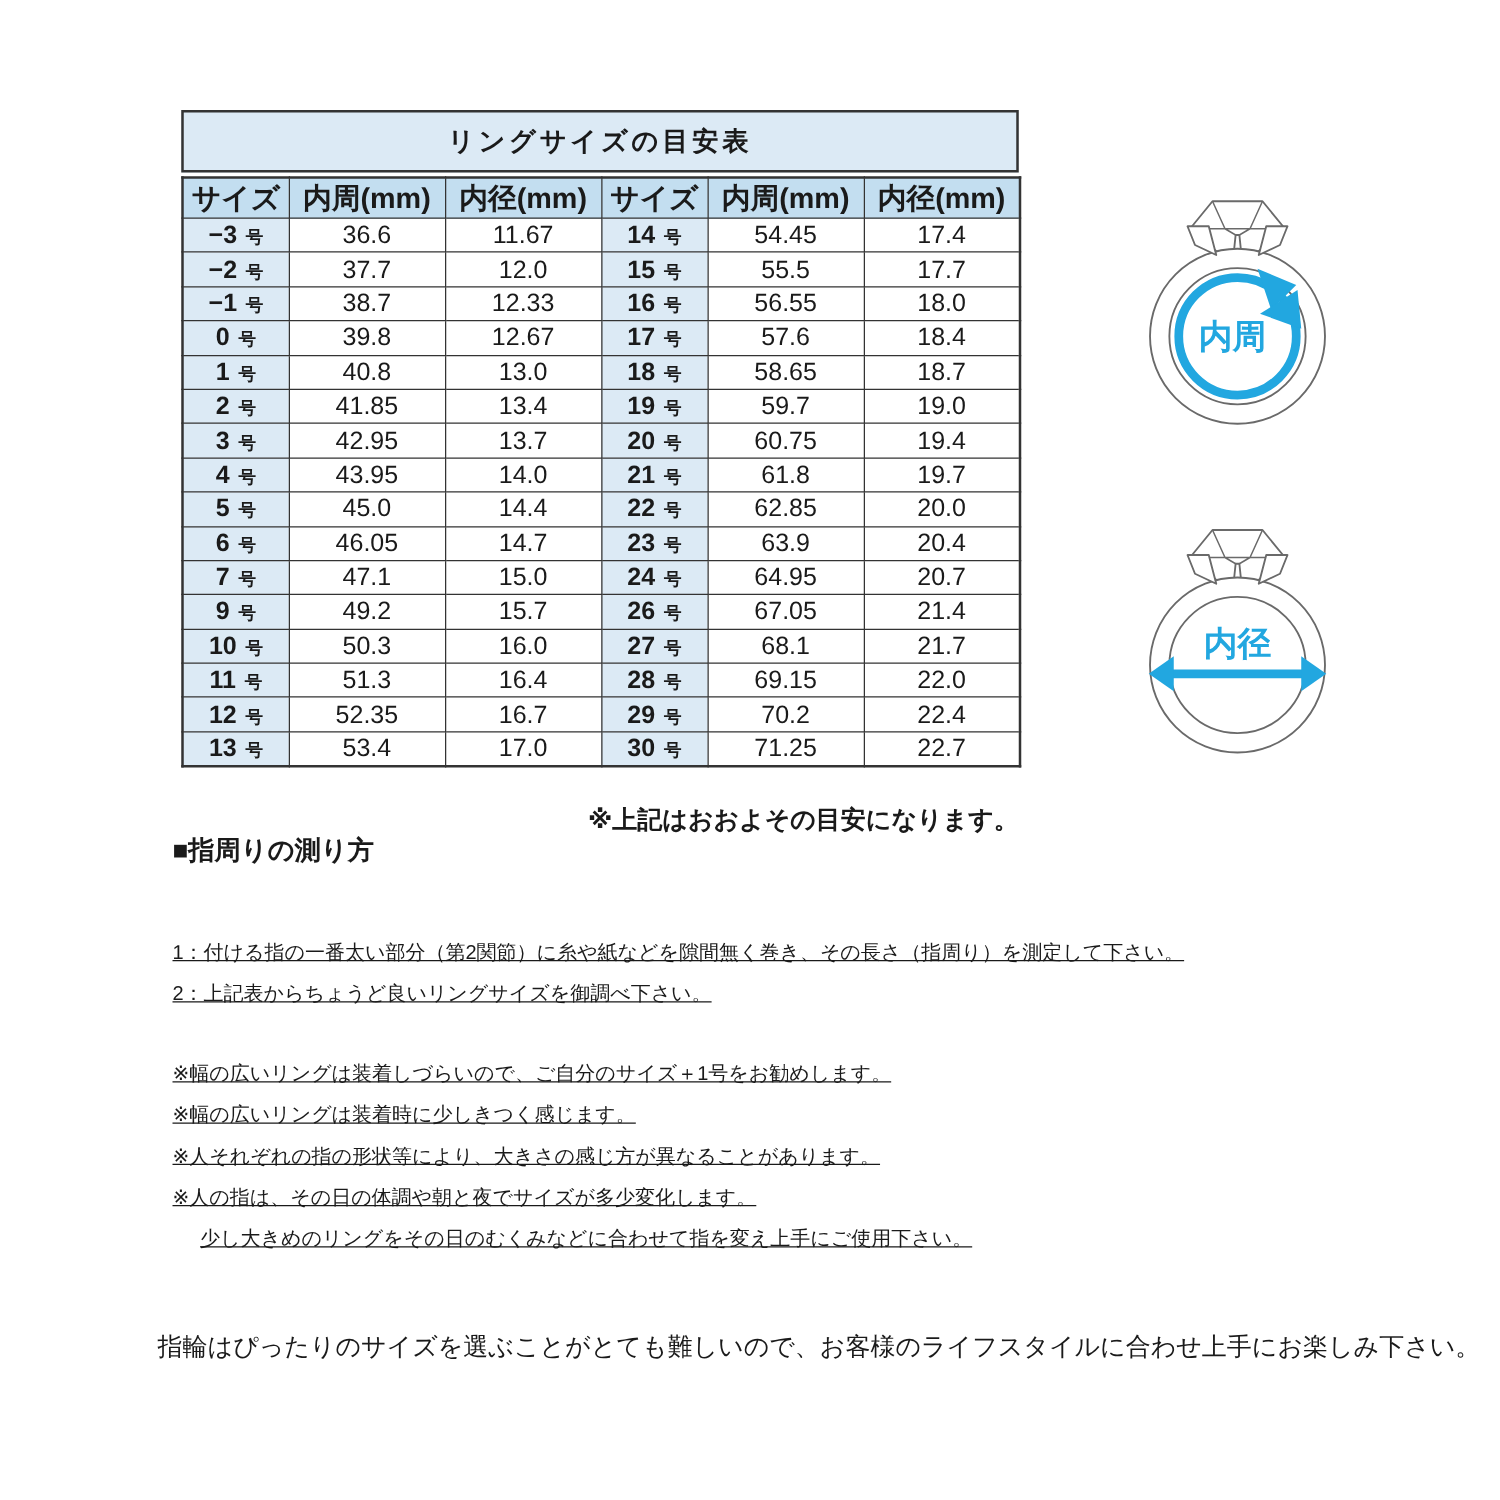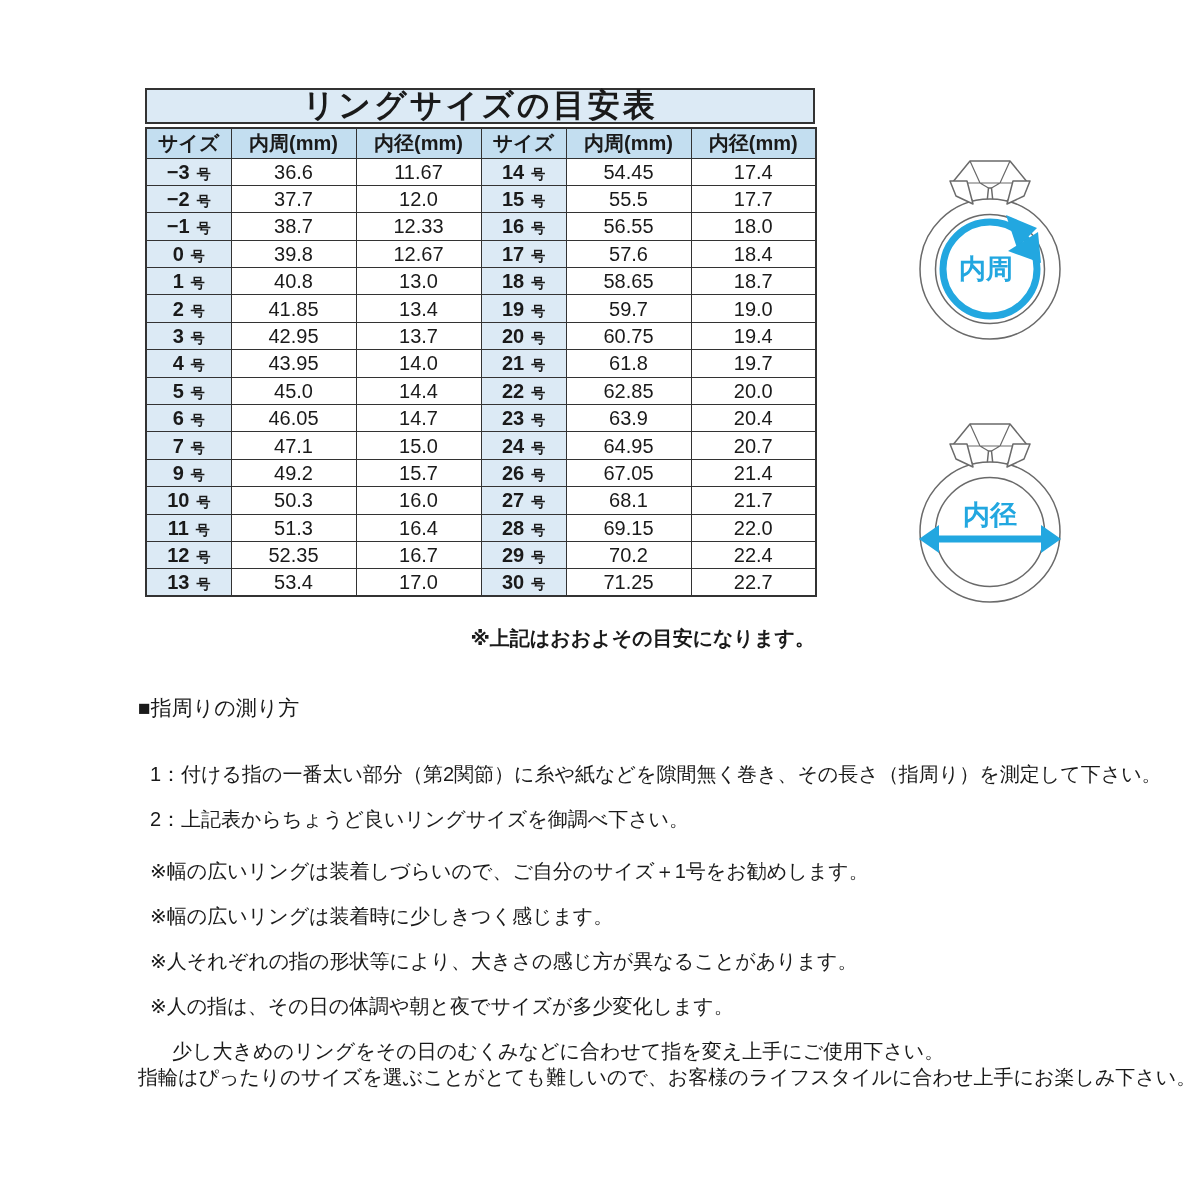--- a/index.html
+++ b/index.html
@@ -13,56 +13,56 @@
   }
   *{box-sizing:border-box;}
   html,body{margin:0;padding:0;}
   body{
     width:1200px;height:1200px;position:relative;background:#ffffff;
     font-family:"Liberation Sans","DejaVu Sans",sans-serif;color:var(--text);
   }
   
   .table-block{position:absolute;left:145px;top:88px;width:670px;}
   .title-box{
-    height:36px;border:2px solid var(--border);background:var(--title-bg);
+    height:50px;border:2px solid var(--border);background:var(--title-bg);
     display:flex;align-items:center;justify-content:center;
-    font-size:32px;font-weight:bold;letter-spacing:3px;
+    font-size:21px;font-weight:bold;letter-spacing:3px;
   }
   table.size-table{
     margin-top:3px;border-collapse:collapse;width:100%;table-layout:fixed;
     border:2px solid var(--border);
   }
   .size-table th{
     background:var(--header-bg);border:1px solid var(--border);
-    height:30px;font-size:20px;font-weight:bold;padding:0;
+    height:30px;font-size:23px;font-weight:bold;padding:0;
   }
   .size-table td{
     border:1px solid var(--border);height:27.4px;text-align:center;
     font-size:20px;padding:0;line-height:1;
   }
   .size-table td.size{background:var(--size-bg);font-weight:bold;}
   .size-table td.size .suffix{font-size:14px;margin-left:7px;font-weight:bold;}
   .size-table td.val{font-weight:400;}
   .table-footnote{margin-top:28px;text-align:right;font-size:20px;font-weight:600;}
   
   .ring-figure{position:absolute;left:906px;width:168px;height:186px;}
   #ring1{top:155px;}
   #ring2{top:418px;}
   .gray-shape{fill:#ffffff;stroke:var(--outline);stroke-width:1.5;stroke-linejoin:round;}
   .gray-line{fill:none;stroke:var(--outline);stroke-width:1.2;}
   .blue-stroke{fill:none;stroke:var(--blue);stroke-width:7;}
   .blue-fill{fill:var(--blue);stroke:none;}
   .blue-text{fill:var(--blue);font-size:27px;font-weight:bold;font-family:"Liberation Sans","DejaVu Sans",sans-serif;}
   
-  .measure-heading{position:absolute;left:138px;top:694px;margin:0;font-size:21px;font-weight:normal;}
+  .measure-heading{position:absolute;left:138px;top:666px;margin:0;font-size:21px;font-weight:bold;}
   .measure-steps{position:absolute;left:138px;top:746px;}
   .notes-list{position:absolute;left:138px;top:843px;}
-  .line{margin:12px;font-size:20px;font-weight:500;line-height:33px;white-space:nowrap;}
+  .line{margin:0;font-size:16px;font-weight:500;line-height:33px;white-space:nowrap;text-decoration:underline;}
   .indent{padding-left:22px;}
-  .closing-line{position:absolute;left:138px;top:1064px;margin:0;font-size:20px;font-weight:500;white-space:nowrap;}
+  .closing-line{position:absolute;left:126px;top:1064px;margin:0;font-size:20px;font-weight:500;white-space:nowrap;}
 </style>
 </head>
 <body>
 
 <div class="table-block">
   <div class="title-box">リングサイズの目安表</div>
   <table class="size-table">
     <colgroup>
       <col style="width:85px">
         <col style="width:125px">

